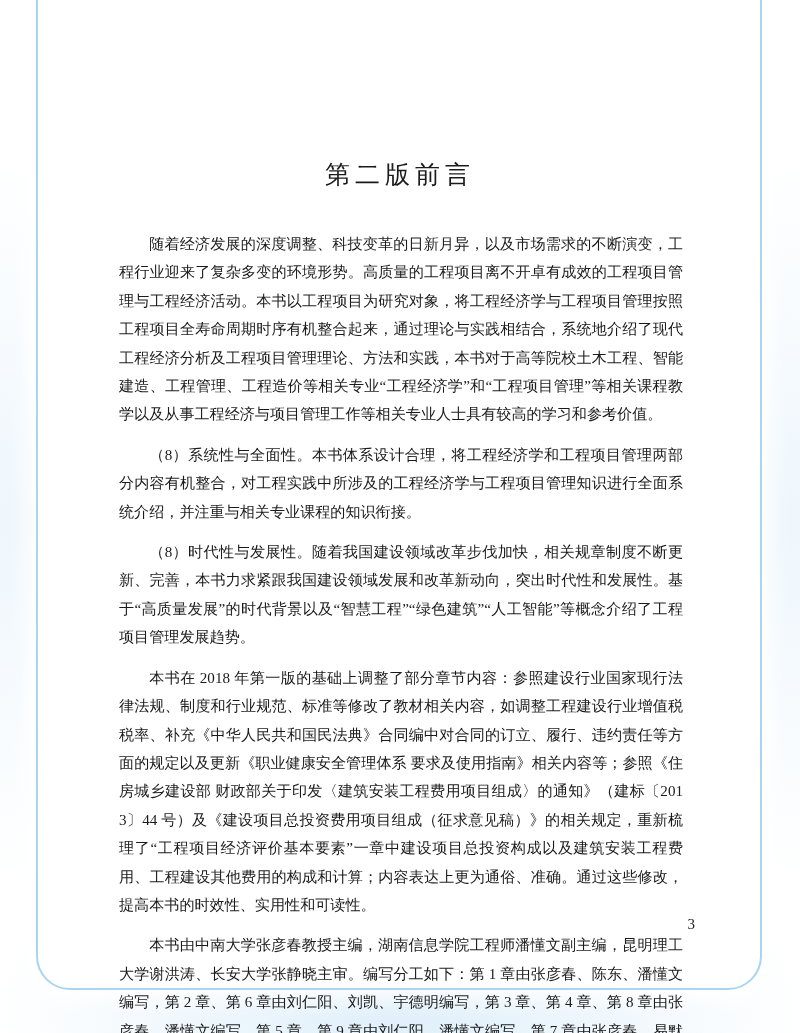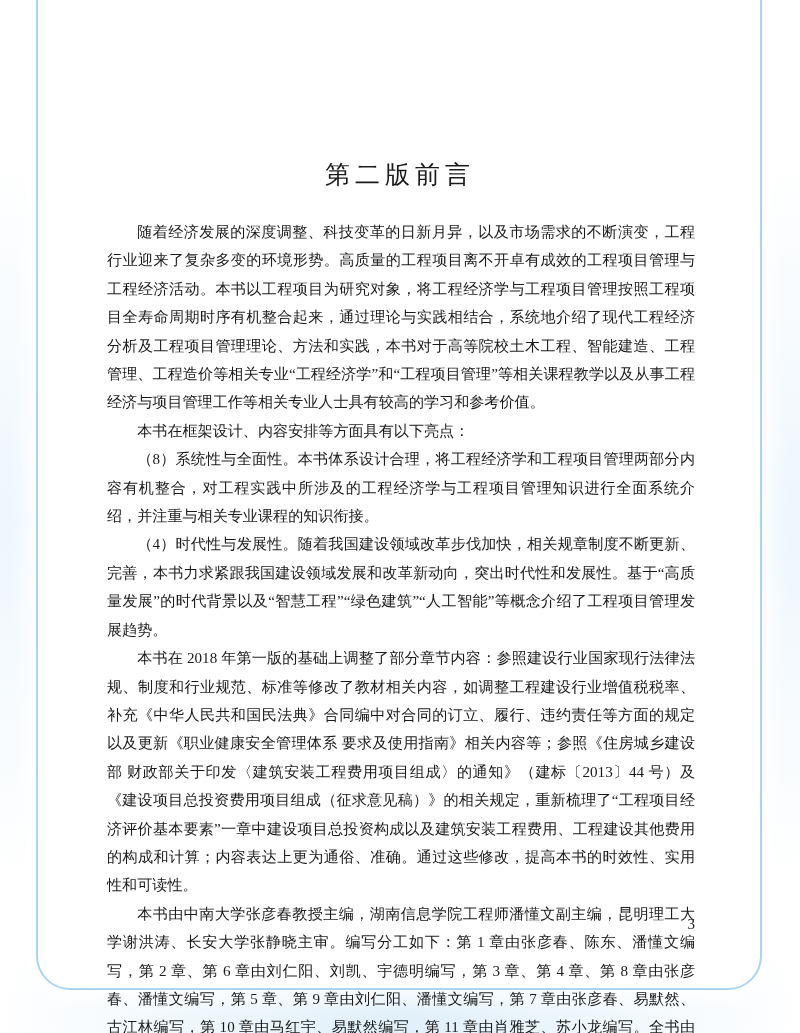--- a/index.html
+++ b/index.html
@@ -68,21 +68,21 @@
     top: 218px;
     width: 588px;
     color: #1a1a1a;
     font-size: 15.1px;
     line-height: 28.4px;
     text-align: justify;
     text-justify: inter-ideograph;
   }
 
   .body-text p {
-    margin: 0;
+    margin: 12px;
     text-indent: 2em;
     text-align: justify;
     text-justify: inter-ideograph;
     word-break: break-all;
   }
 
   .page-number {
     position: absolute;
     left: 107px;
     top: 916px;
@@ -98,23 +98,22 @@
 <div class="page-shell"></div>
 
 <div class="page-frame"></div>
 
 <div class="page-inner">
 
   <div class="doc-title">第二版前言</div>
 
   <div class="body-text">
     <p>随着经济发展的深度调整、科技变革的日新月异，以及市场需求的不断演变，工程行业迎来了复杂多变的环境形势。高质量的工程项目离不开卓有成效的工程项目管理与工程经济活动。本书以工程项目为研究对象，将工程经济学与工程项目管理按照工程项目全寿命周期时序有机整合起来，通过理论与实践相结合，系统地介绍了现代工程经济分析及工程项目管理理论、方法和实践，本书对于高等院校土木工程、智能建造、工程管理、工程造价等相关专业“工程经济学”和“工程项目管理”等相关课程教学以及从事工程经济与项目管理工作等相关专业人士具有较高的学习和参考价值。</p>
-    <p>本书在框架设计、内容安排等方面具有以下亮点：</p>
     <p>（8）系统性与全面性。本书体系设计合理，将工程经济学和工程项目管理两部分内容有机整合，对工程实践中所涉及的工程经济学与工程项目管理知识进行全面系统介绍，并注重与相关专业课程的知识衔接。</p>
-    <p>（4）时代性与发展性。随着我国建设领域改革步伐加快，相关规章制度不断更新、完善，本书力求紧跟我国建设领域发展和改革新动向，突出时代性和发展性。基于“高质量发展”的时代背景以及“智慧工程”“绿色建筑”“人工智能”等概念介绍了工程项目管理发展趋势。</p>
+    <p>（8）时代性与发展性。随着我国建设领域改革步伐加快，相关规章制度不断更新、完善，本书力求紧跟我国建设领域发展和改革新动向，突出时代性和发展性。基于“高质量发展”的时代背景以及“智慧工程”“绿色建筑”“人工智能”等概念介绍了工程项目管理发展趋势。</p>
     <p>本书在 2018 年第一版的基础上调整了部分章节内容：参照建设行业国家现行法律法规、制度和行业规范、标准等修改了教材相关内容，如调整工程建设行业增值税税率、补充《中华人民共和国民法典》合同编中对合同的订立、履行、违约责任等方面的规定以及更新《职业健康安全管理体系 要求及使用指南》相关内容等；参照《住房城乡建设部 财政部关于印发〈建筑安装工程费用项目组成〉的通知》（建标〔2013〕44 号）及《建设项目总投资费用项目组成（征求意见稿）》的相关规定，重新梳理了“工程项目经济评价基本要素”一章中建设项目总投资构成以及建筑安装工程费用、工程建设其他费用的构成和计算；内容表达上更为通俗、准确。通过这些修改，提高本书的时效性、实用性和可读性。</p>
     <p>本书由中南大学张彦春教授主编，湖南信息学院工程师潘懂文副主编，昆明理工大学谢洪涛、长安大学张静晓主审。编写分工如下：第 1 章由张彦春、陈东、潘懂文编写，第 2 章、第 6 章由刘仁阳、刘凯、宇德明编写，第 3 章、第 4 章、第 8 章由张彦春、潘懂文编写，第 5 章、第 9 章由刘仁阳、潘懂文编写，第 7 章由张彦春、易默然、古江林编写，第 10 章由马红宇、易默然编写，第 11 章由肖雅芝、苏小龙编写。全书由张彦春统稿。</p>
 
   </div>
 
   <div class="page-number">3</div>
 
 </div>
 
 </body></html>

